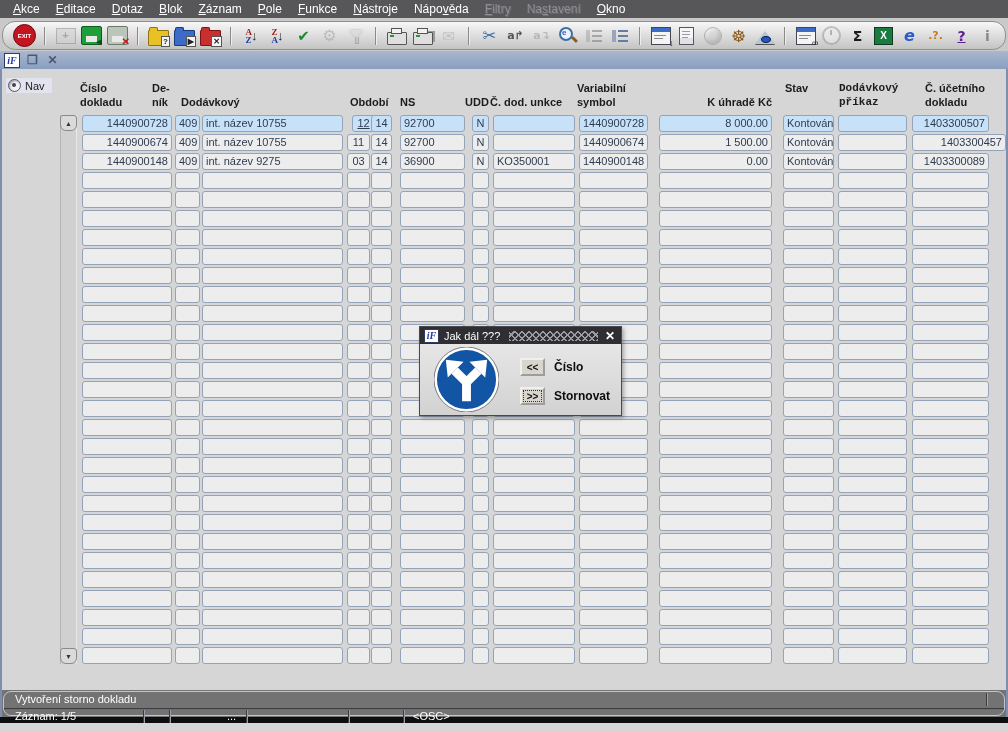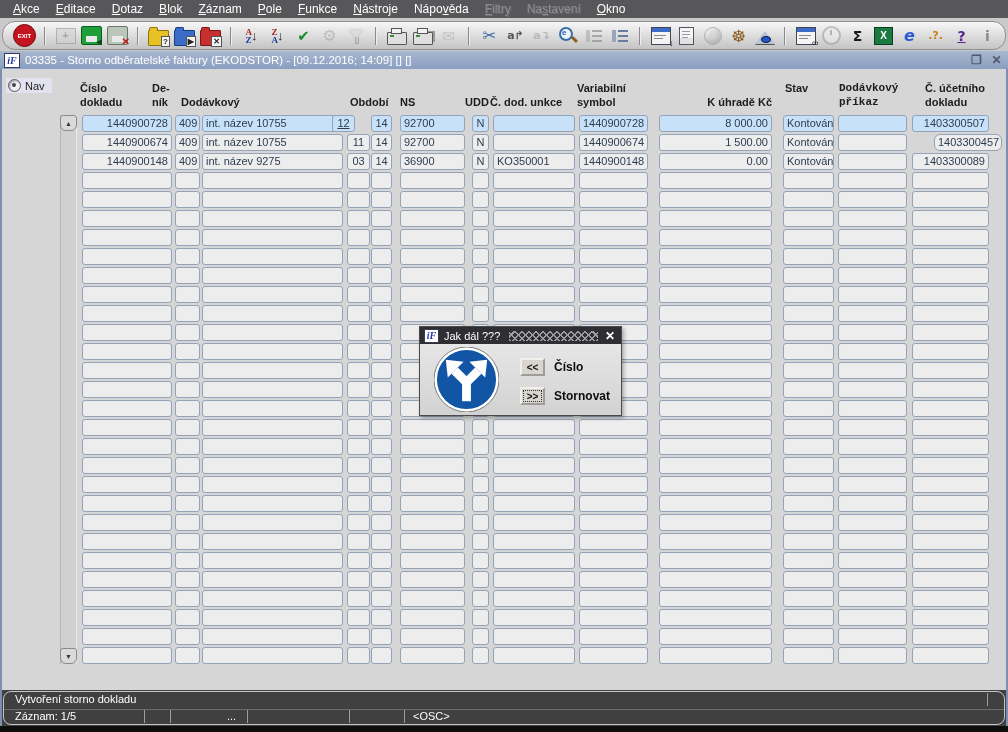--- a/index.html
+++ b/index.html
@@ -141,21 +141,21 @@
   .dlg-body{position:relative;height:71px;background:linear-gradient(#e6e6e6,#d2d2d2);}
   .dlg-sign{position:absolute;left:14px;top:3px;}
   .dlg-row{position:absolute;left:100px;display:flex;align-items:center;gap:9px;}
   .dlg-btn{position:relative;width:25px;height:18px;background:#d8d5ce;
     border:2px outset #f2f0ea;font-size:10px;font-weight:bold;color:#111;
     display:flex;align-items:center;justify-content:center;box-sizing:border-box;cursor:default;}
   .dlg-btn.focused::after{content:"";position:absolute;inset:1px;border:1px dotted #333;}
   .dlg-lbl{font-weight:bold;font-size:12px;color:#0c0c0c;white-space:nowrap;}
 
   
-  #statusbar{position:relative;height:36px;background:#404040;
+  #statusbar{position:relative;height:27px;background:#737373;
     border-left:2px solid #7e8db0;border-right:2px solid #7e8db0;box-sizing:border-box;}
   .sb-frame{position:absolute;left:1px;right:1px;top:1px;bottom:1px;border:1px solid #c2c6ce;border-radius:8px;pointer-events:none;}
   .sb-hr{position:absolute;left:2px;right:2px;top:18px;height:1px;background:#3c3c3c;box-shadow:0 1px 0 #6e6e6e;}
   .sb-text{position:absolute;color:#fff;font-size:11px;white-space:nowrap;}
   .sb-div{position:absolute;width:1px;background:#9aa0aa;box-shadow:-1px 0 0 #3c3c3c;}
   #bottomstrip{height:6px;background:#0e0e0e;}
 </style>
 </head>
 <body>
 
@@ -311,21 +311,20 @@
         <span class="i-text" style="color: rgb(90, 32, 144); font-size: 14px; font-weight: bold; text-decoration: underline;">?</span>
       </span>
       <span class="tbi">
         <span class="i-text" style="color: rgb(138, 138, 138); font-size: 14px; font-weight: bold;">i</span>
       </span>
     </div>
 </div>
 
 <div id="titlebar">
   <span class="if-logo">iF</span>
-  <span class="ttl">03335 - Storno odběratelské faktury (EKODSTOR) - [09.12.2016; 14:09] [] []</span>
   <span class="win-btn">❐</span>
   <span class="win-btn">✕</span>
 </div>
 
 <div id="workspace">
   <div class="nav-box">
     <span class="radio"></span>
     <span>Nav</span>
   </div>
 
@@ -344,21 +343,21 @@
       <div class="hdr r" style="left: 657px; width: 113px; top: 26px;">K úhradě Kč</div>
       <div class="hdr" style="left: 783px; width: 50px; top: 12px;">Stav</div>
       <div class="hdr" style="left: 837px; width: 90px; top: 12px; font-family: Liberation Mono, monospace;">Dodávkový
 příkaz</div>
       <div class="hdr" style="left: 923px; width: 85px; top: 12px;">Č. účetního
 dokladu</div>
       <div class="trow" style="top: 46px;">
         <div class="cell al-r sel" style="left: 80px; width: 90px;">1440900728</div>
         <div class="cell al-r sel" style="left: 173px; width: 25px;">409</div>
         <div class="cell al-l sel" style="left: 200px; width: 141px;">int. název 10755</div>
-        <div class="cell al-c sel" style="left: 330px; width: 23px; text-decoration: underline;">12</div>
+        <div class="cell al-c sel" style="left: 350px; width: 23px; text-decoration: underline;">12</div>
         <div class="cell al-c sel" style="left: 369px; width: 21px;">14</div>
         <div class="cell al-l sel" style="left: 398px; width: 65px;">92700</div>
         <div class="cell al-c sel" style="left: 470px; width: 17px;">N</div>
         <div class="cell al-l sel" style="left: 491px; width: 82px;"></div>
         <div class="cell al-l sel" style="left: 577px; width: 69px;">1440900728</div>
         <div class="cell al-r sel" style="left: 657px; width: 113px;">8 000.00</div>
         <div class="cell al-l sel" style="left: 781px; width: 51px;">Kontován</div>
         <div class="cell al-l sel" style="left: 836px; width: 69px;"></div>
         <div class="cell al-r sel" style="left: 910px; width: 77px;">1403300507</div>
       </div>
@@ -368,21 +367,21 @@
         <div class="cell al-l" style="left: 200px; width: 141px;">int. název 10755</div>
         <div class="cell al-c" style="left: 345px; width: 23px;">11</div>
         <div class="cell al-c" style="left: 369px; width: 21px;">14</div>
         <div class="cell al-l" style="left: 398px; width: 65px;">92700</div>
         <div class="cell al-c" style="left: 470px; width: 17px;">N</div>
         <div class="cell al-l" style="left: 491px; width: 82px;"></div>
         <div class="cell al-l" style="left: 577px; width: 69px;">1440900674</div>
         <div class="cell al-r" style="left: 657px; width: 113px;">1 500.00</div>
         <div class="cell al-l" style="left: 781px; width: 51px;">Kontován</div>
         <div class="cell al-l" style="left: 836px; width: 69px;"></div>
-        <div class="cell al-r" style="left: 932px; width: 68px; border-radius: 6px;">1403300457</div>
+        <div class="cell al-r" style="left: 910px; width: 94px;">1403300457</div>
       </div>
       <div class="trow" style="top: 84px;">
         <div class="cell al-r" style="left: 80px; width: 90px;">1440900148</div>
         <div class="cell al-r" style="left: 173px; width: 25px;">409</div>
         <div class="cell al-l" style="left: 200px; width: 141px;">int. název 9275</div>
         <div class="cell al-c" style="left: 345px; width: 23px;">03</div>
         <div class="cell al-c" style="left: 369px; width: 21px;">14</div>
         <div class="cell al-l" style="left: 398px; width: 65px;">36900</div>
         <div class="cell al-c" style="left: 470px; width: 17px;">N</div>
         <div class="cell al-l" style="left: 491px; width: 82px;">KO350001</div>

